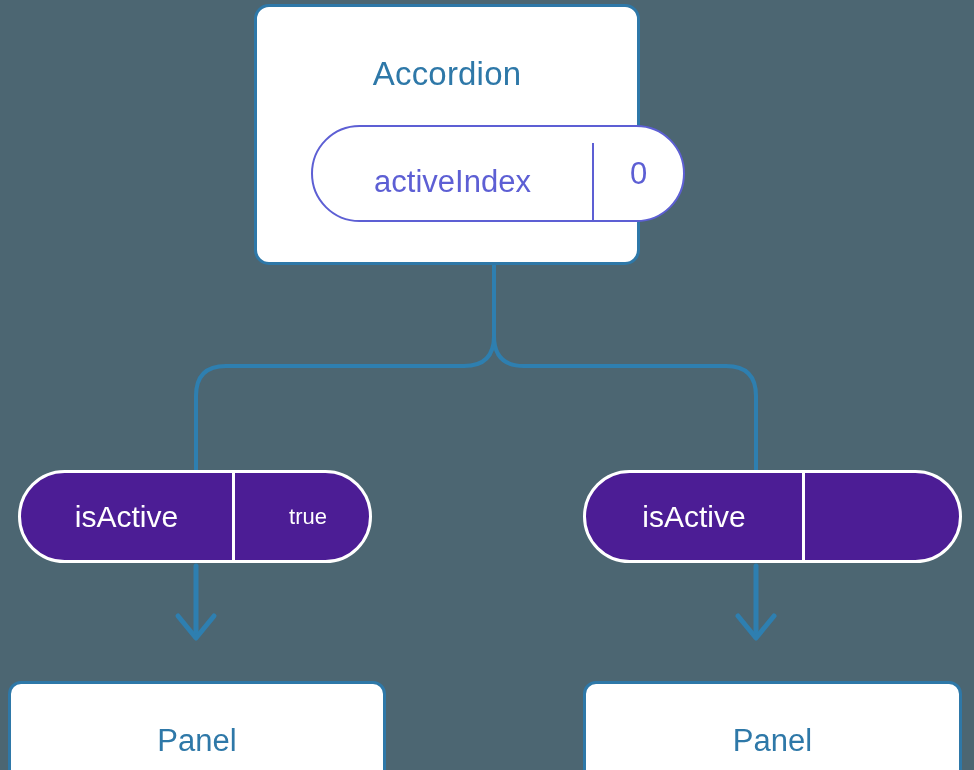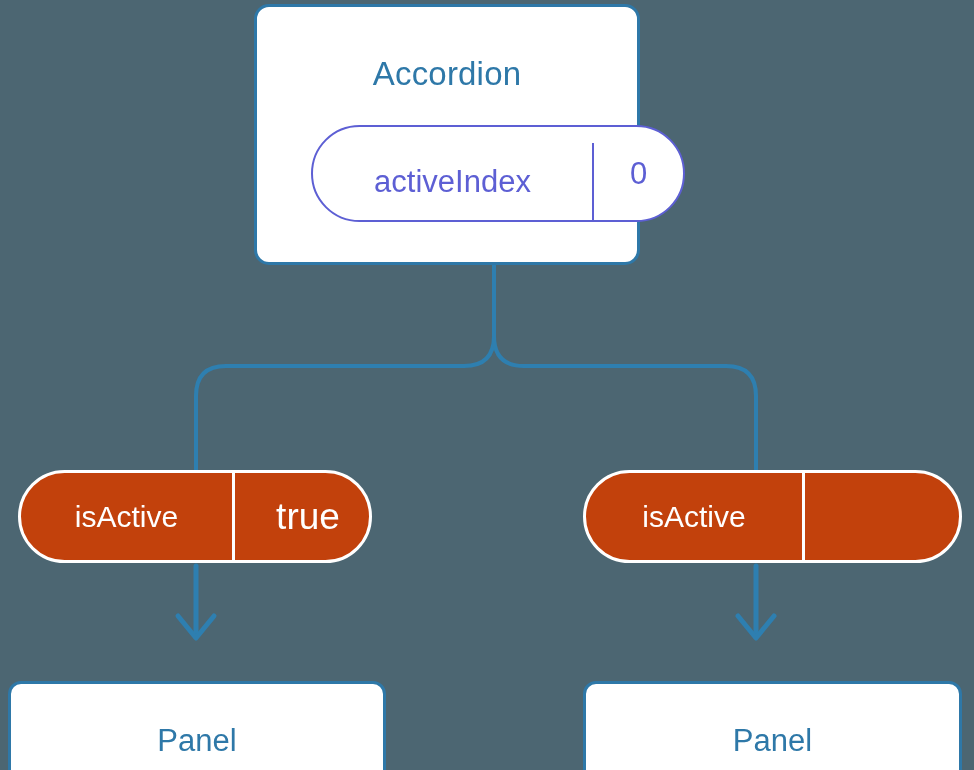--- a/index.html
+++ b/index.html
@@ -87,40 +87,40 @@
     color: #5d5fd4;
   }
 
   
   .pill-filled {
     position: absolute;
     height: 93px;
     box-sizing: border-box;
     display: flex;
     align-items: stretch;
-    background: #c2410c;
+    background: #4c1d95;
     border: 3px solid #ffffff;
     border-radius: 47px;
     overflow: hidden;
     z-index: 2;
   }
   .pill-filled .pill-key {
     display: flex;
     align-items: center;
     justify-content: center;
     font-size: 30px;
     color: #ffffff;
     border-right: 3px solid #ffffff;
   }
   .pill-filled .pill-val {
     flex: 1 1 auto;
     display: flex;
     align-items: center;
     justify-content: center;
-    font-size: 37px;
+    font-size: 22px;
     color: #ffffff;
     padding-left: 12px;
   }
 
   #pill-left {
     left: 18px;
     top: 470px;
     width: 354px;
   }
   #pill-left .pill-key { flex: 0 0 211px; }

